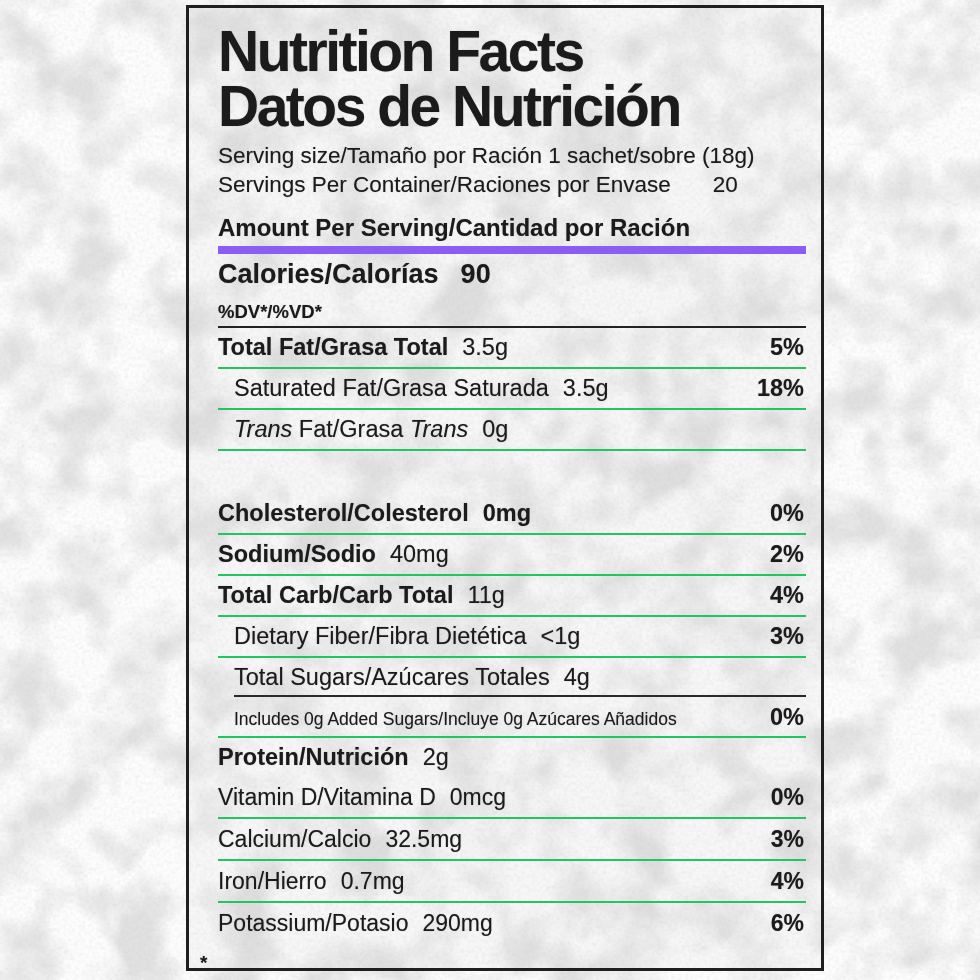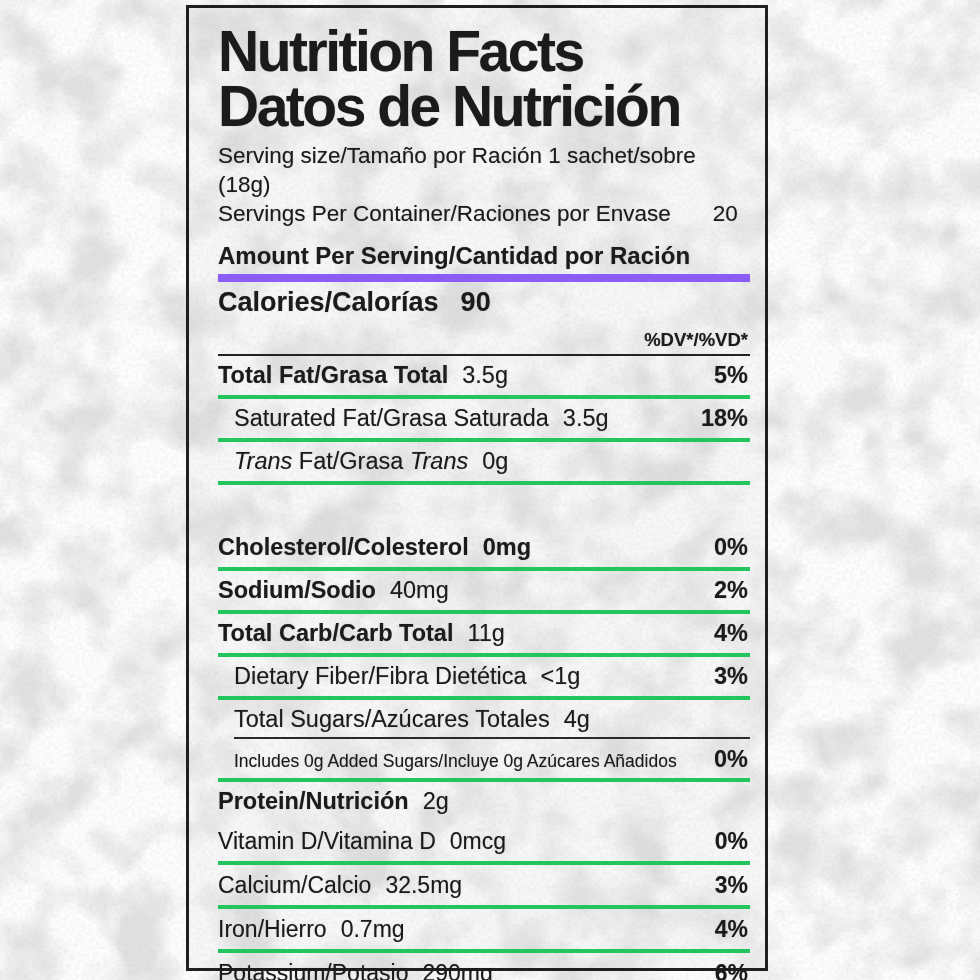--- a/index.html
+++ b/index.html
@@ -4,21 +4,21 @@
 <style>
   html,body{margin:0;padding:0;}
   body{
     width:980px;height:980px;position:relative;overflow:hidden;
     background:#fdfdfd;
     font-family:"Liberation Sans","DejaVu Sans",sans-serif;
     color:#1b1b1b;
   }
   .noise-layer{position:absolute;inset:0;z-index:0;pointer-events:none;}
   .label{
-    position:absolute;left:186px;top:5px;width:582px;height:966px;
+    position:absolute;left:186px;top:5px;width:638px;height:966px;
     box-sizing:border-box;border:3px solid #1f1f1f;
     padding:16px 15px 6px 29px;
     z-index:1;background:rgba(200,200,200,0.10);
     display:flex;flex-direction:column;
     text-shadow:0 0 1px rgba(20,20,20,0.35);
   }
   .title{
     font-weight:bold;font-size:57px;line-height:0.96;letter-spacing:-2.5px;
     margin:0;
   }
@@ -31,27 +31,27 @@
   .bar3{height:18px;}
   .aps{
     font-weight:bold;font-size:24px;padding:5px 0 4px 0;
     border-bottom:8px solid #8b5cf6;
   }
   .calories{
     font-weight:bold;font-size:27px;padding:5px 0 6px 0;display:flex;
   }
   .calories .cal-value{margin-left:22px;text-align:center;}
   .dv-header{
-    font-weight:bold;font-size:18.5px;text-align:right;
+    font-weight:bold;font-size:18.5px;
     padding:5px 2px 3px 0;border-bottom:2px solid #222;
   }
   .rows{display:flex;flex-direction:column;}
   .row{
     display:flex;align-items:baseline;font-size:23.5px;
-    padding:6px 0 6px 0;border-top:4px solid #22c55e;position:relative;
+    padding:6px 0 6px 0;border-top:2px solid #22c55e;position:relative;
   }
   .rows .row:first-child{border-top:none;}
   .row.bold .nname{font-weight:bold;}
   .row.indent1{padding-left:16px;}
   .row .amt{margin-left:14px;}
   .row.amount-bold .amt{font-weight:bold;margin-top:43px;}
   .row .dv{margin-left:auto;font-weight:bold;padding-right:2px;}
   .row.small{padding-top:7px;padding-bottom:5px;}
   .row.small .nname{font-size:17.5px;}
   .row.line-indent{border-top:none;}

